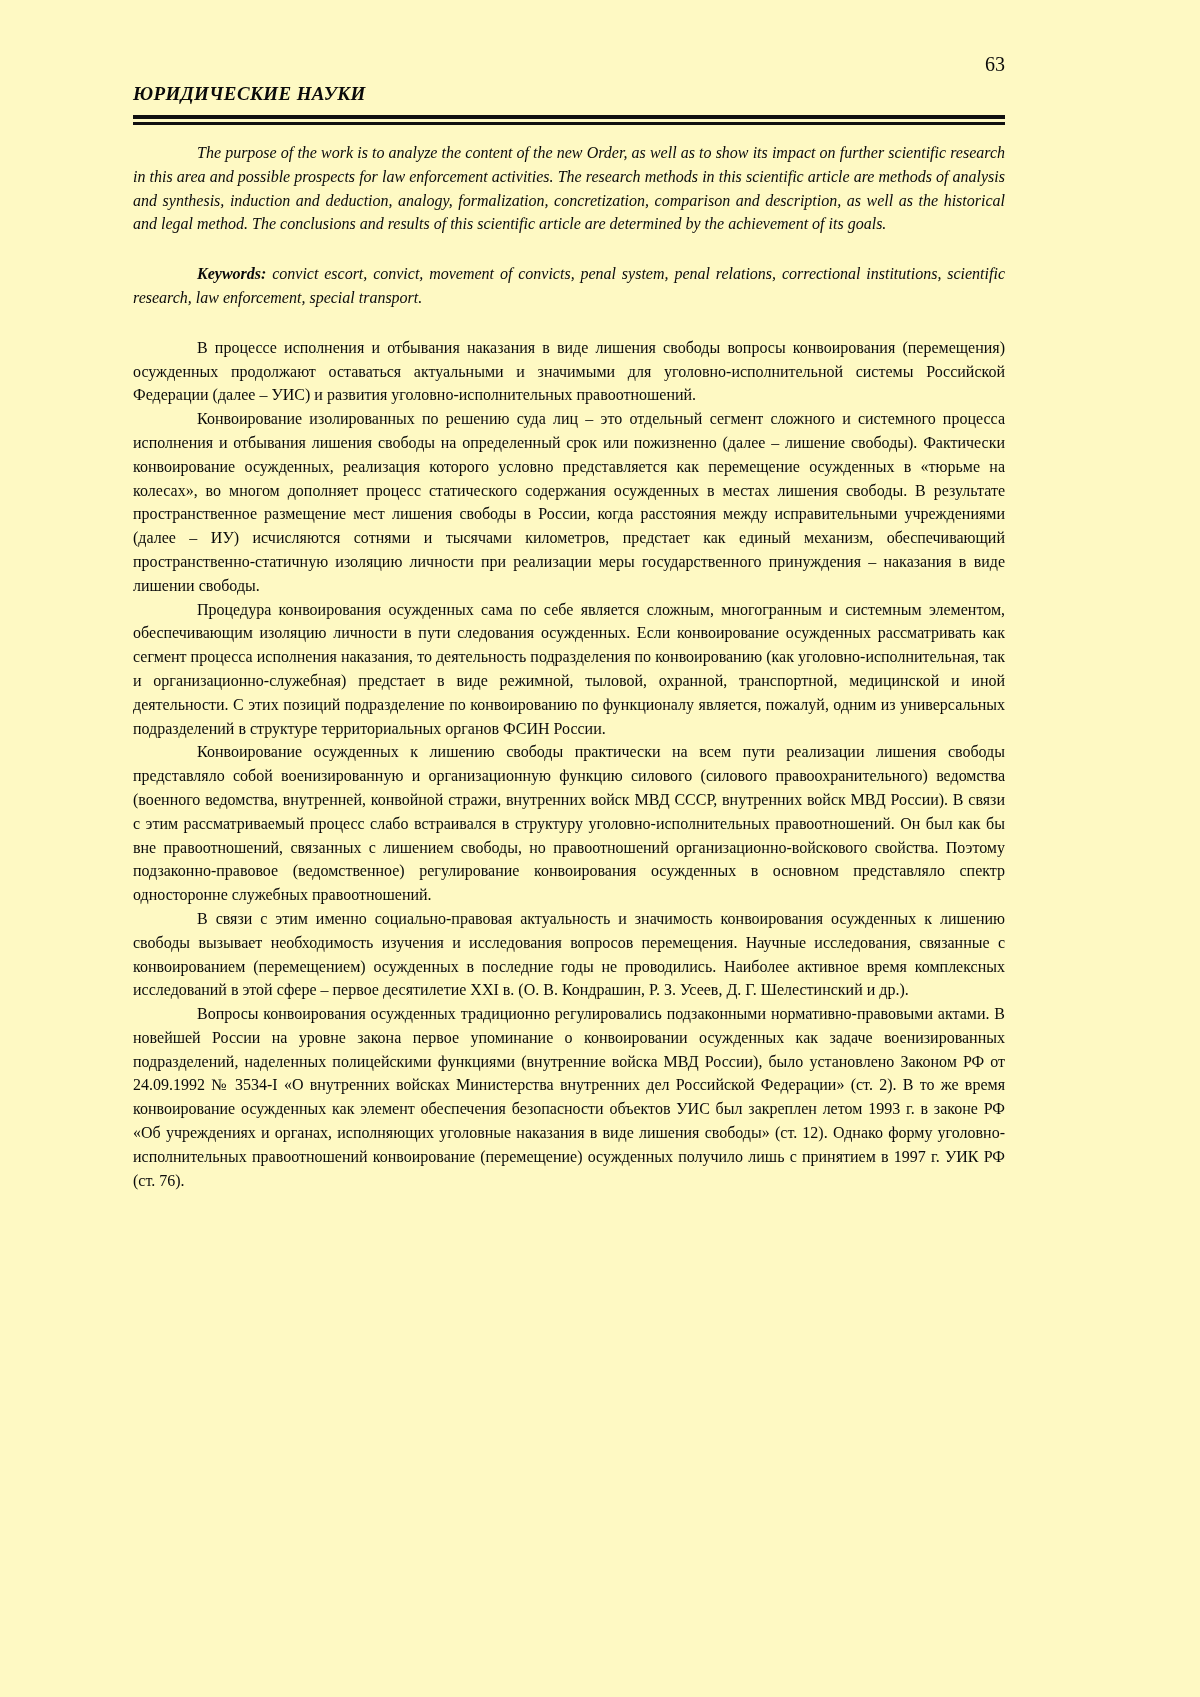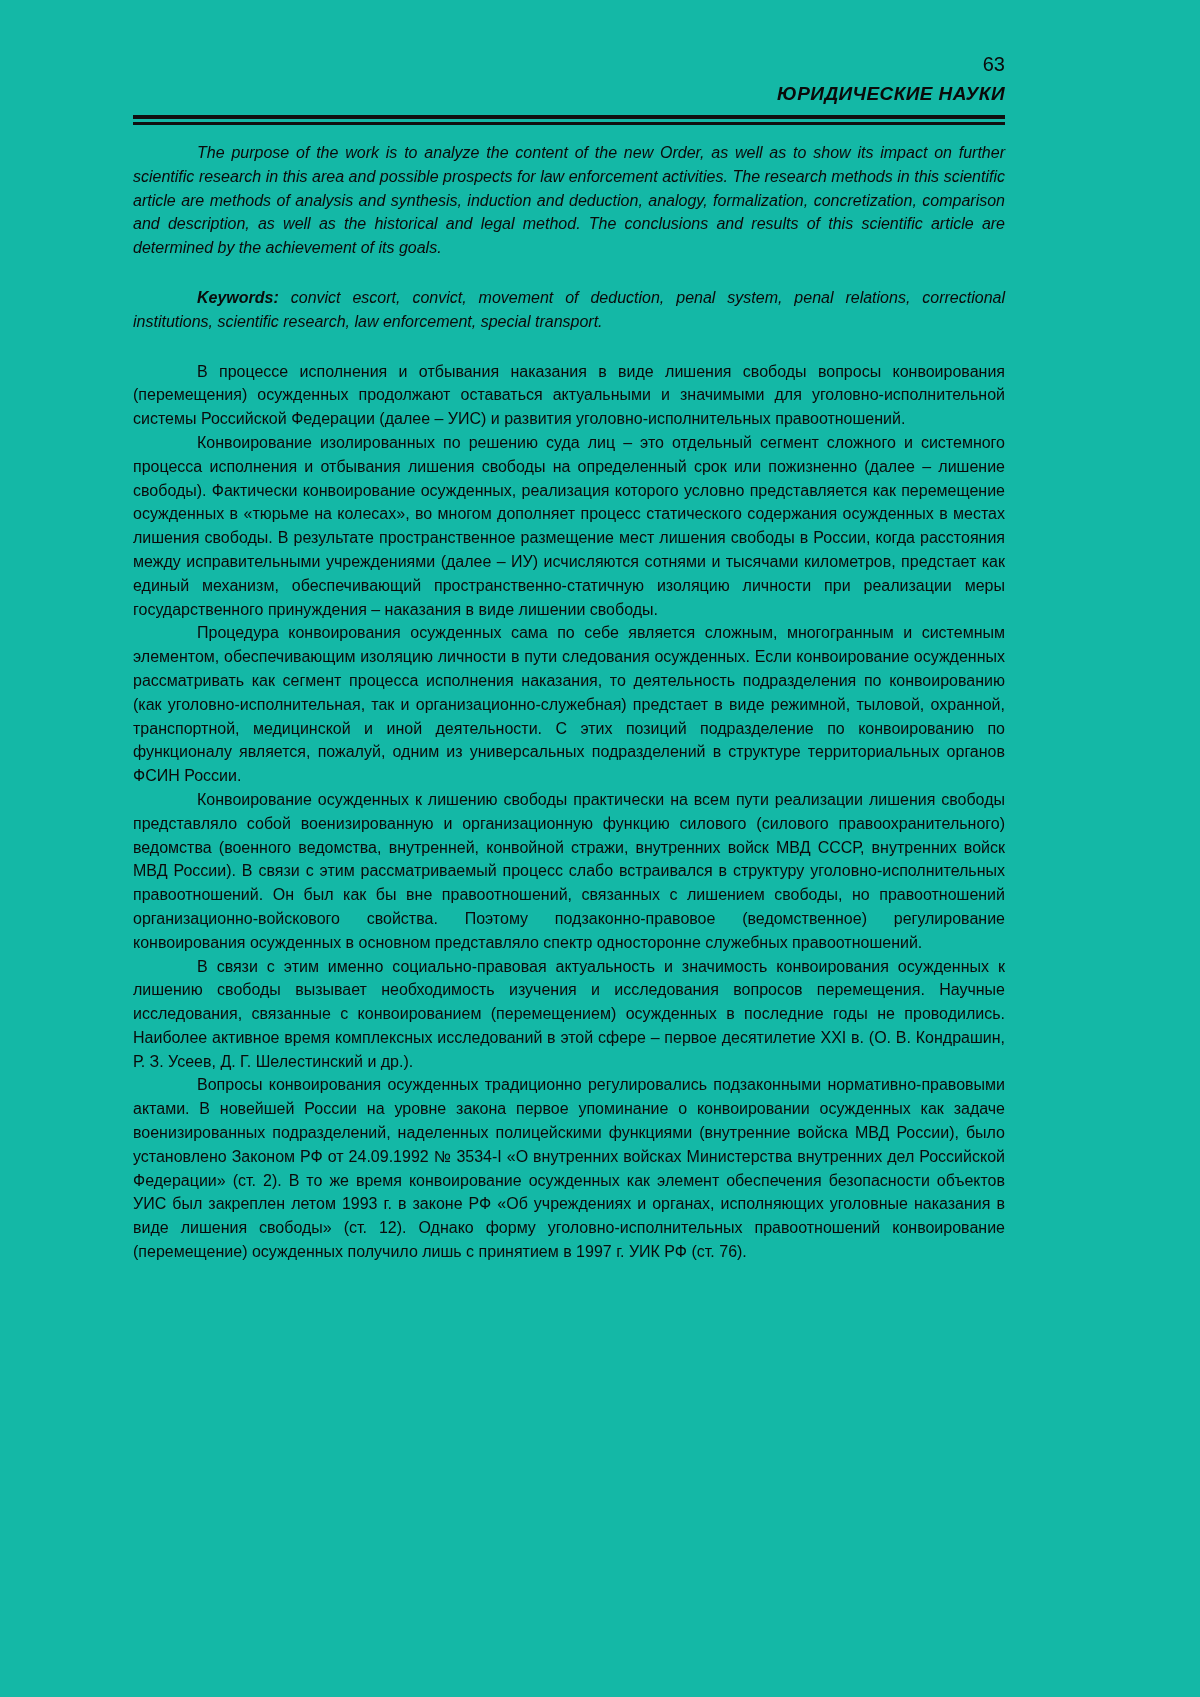--- a/index.html
+++ b/index.html
@@ -4,39 +4,39 @@
 <style>
   html, body {
     margin: 0;
     padding: 0;
     background: #ffffff;
   }
   .page {
     position: relative;
     width: 1200px;
     height: 1697px;
-    background: #14b8a6;
-    font-family: Liberation Sans, sans-serif;
+    background: #fef9c3;
+    font-family: Liberation Serif, serif;
     color: #0a0a0a;
     overflow: hidden;
   }
   .content {
     position: absolute;
     left: 133px;
     top: 52px;
     width: 872px;
   }
   .page-number {
     text-align: right;
     font-size: 20px;
     line-height: 24px;
     margin-bottom: 6px;
   }
   .running-head {
-    text-align: right;
+    text-align: left;
     font-size: 19px;
     font-weight: bold;
     font-style: italic;
     letter-spacing: 0.4px;
     line-height: 24px;
     margin-bottom: 9px;
   }
   .double-rule {
     height: 3px;
     border-top: 4px solid #101010;
@@ -72,21 +72,21 @@
   <div class="content">
 
     <div class="page-number">63</div>
 
     <div class="running-head">ЮРИДИЧЕСКИЕ НАУКИ</div>
 
     <div class="double-rule"></div>
 
     <p class="abstract">The purpose of the work is to analyze the content of the new Order, as well as to show its impact on further scientific research in this area and possible prospects for law enforcement activities. The research methods in this scientific article are methods of analysis and synthesis, induction and deduction, analogy, formalization, concretization, comparison and description, as well as the historical and legal method. The conclusions and results of this scientific article are determined by the achievement of its goals.</p>
 
-    <p class="keywords"><span class="kw-label">Keywords:</span><span> convict escort, convict, movement of deduction, penal system, penal relations, correctional institutions, scientific research, law enforcement, special transport.</span></p>
+    <p class="keywords"><span class="kw-label">Keywords:</span><span> convict escort, convict, movement of convicts, penal system, penal relations, correctional institutions, scientific research, law enforcement, special transport.</span></p>
 
     <p class="body-para">В процессе исполнения и отбывания наказания в виде лишения свободы вопросы конвоирования (перемещения) осужденных продолжают оставаться актуальными и значимыми для уголовно-исполнительной системы Российской Федерации (далее – УИС) и развития уголовно-исполнительных правоотношений.</p>
 
     <p class="body-para">Конвоирование изолированных по решению суда лиц – это отдельный сегмент сложного и системного процесса исполнения и отбывания лишения свободы на определенный срок или пожизненно (далее – лишение свободы). Фактически конвоирование осужденных, реализация которого условно представляется как перемещение осужденных в «тюрьме на колесах», во многом дополняет процесс статического содержания осужденных в местах лишения свободы. В результате пространственное размещение мест лишения свободы в России, когда расстояния между исправительными учреждениями (далее – ИУ) исчисляются сотнями и тысячами километров, предстает как единый механизм, обеспечивающий пространственно-статичную изоляцию личности при реализации меры государственного принуждения – наказания в виде лишении свободы.</p>
 
     <p class="body-para">Процедура конвоирования осужденных сама по себе является сложным, многогранным и системным элементом, обеспечивающим изоляцию личности в пути следования осужденных. Если конвоирование осужденных рассматривать как сегмент процесса исполнения наказания, то деятельность подразделения по конвоированию (как уголовно-исполнительная, так и организационно-служебная) предстает в виде режимной, тыловой, охранной, транспортной, медицинской и иной деятельности. С этих позиций подразделение по конвоированию по функционалу является, пожалуй, одним из универсальных подразделений в структуре территориальных органов ФСИН России.</p>
 
     <p class="body-para">Конвоирование осужденных к лишению свободы практически на всем пути реализации лишения свободы представляло собой военизированную и организационную функцию силового (силового правоохранительного) ведомства (военного ведомства, внутренней, конвойной стражи, внутренних войск МВД СССР, внутренних войск МВД России). В связи с этим рассматриваемый процесс слабо встраивался в структуру уголовно-исполнительных правоотношений. Он был как бы вне правоотношений, связанных с лишением свободы, но правоотношений организационно-войскового свойства. Поэтому подзаконно-правовое (ведомственное) регулирование конвоирования осужденных в основном представляло спектр односторонне служебных правоотношений.</p>
 
     <p class="body-para">В связи с этим именно социально-правовая актуальность и значимость конвоирования осужденных к лишению свободы вызывает необходимость изучения и исследования вопросов перемещения. Научные исследования, связанные с конвоированием (перемещением) осужденных в последние годы не проводились. Наиболее активное время комплексных исследований в этой сфере – первое десятилетие XXI в. (О. В. Кондрашин, Р. З. Усеев, Д. Г. Шелестинский и др.).</p>

